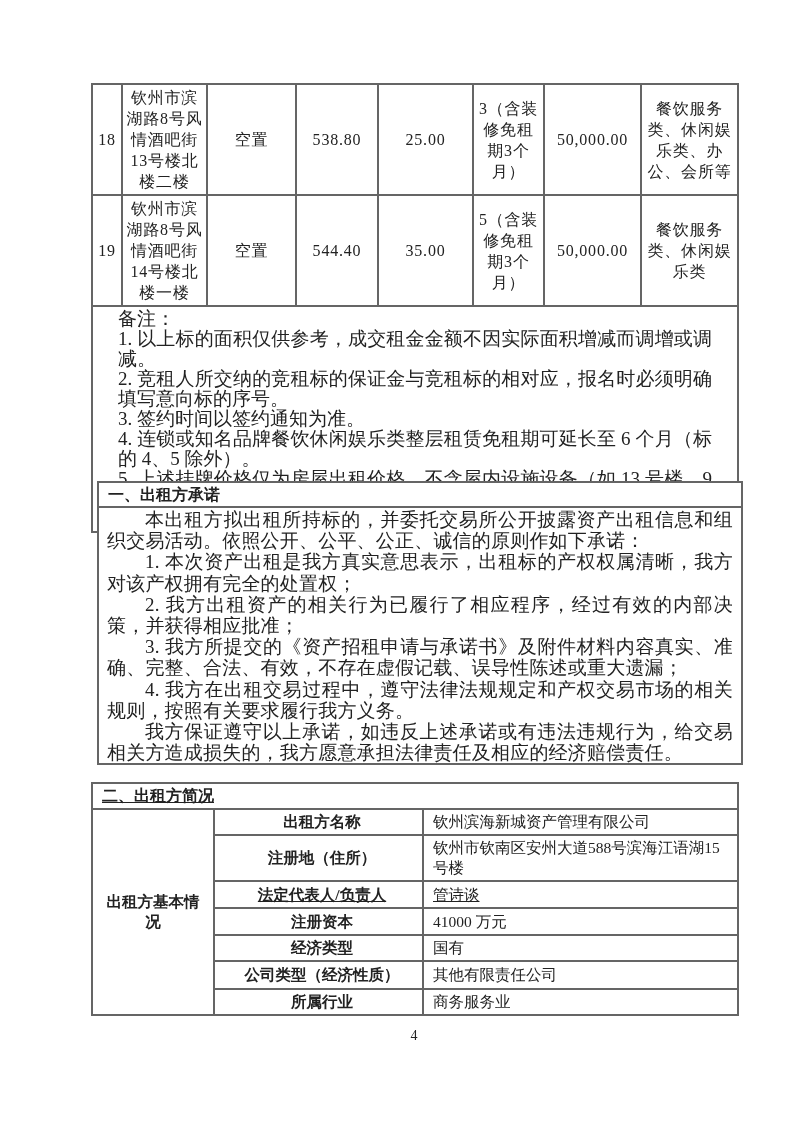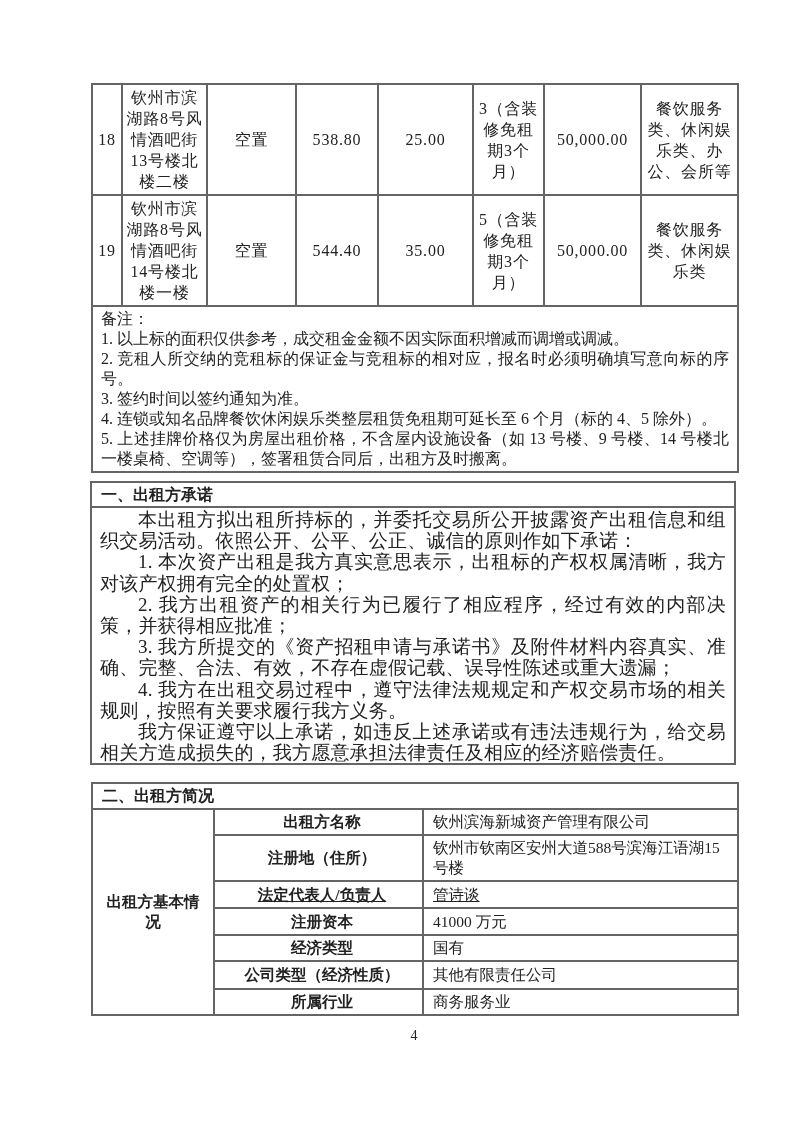--- a/index.html
+++ b/index.html
@@ -19,26 +19,26 @@
   }
   #listing td{
     border:2px solid #656565;
     text-align:center;vertical-align:middle;
     padding:2px;word-break:break-word;
   }
   #listing tr.r18{height:110px;}
   #listing tr.r19{height:109px;}
   #listing td.notes-cell{
     height:145px;text-align:left;vertical-align:top;
-    padding:2px 8px;font-size:16px;letter-spacing:0;line-height:20px;
+    padding:2px 25px;font-size:19px;letter-spacing:0;line-height:20px;
   }
   .notes-cell p{margin:0;text-align:justify;}
   
   .sec{
-    position:absolute;left:90px;width:642px;
+    position:absolute;left:97px;width:642px;
     border:2px solid #656565;background:#fff;
   }
   #commitment{top:481px;}
   .sec-header{
     font-weight:bold;font-size:16px;line-height:21px;
     padding:1px 0 1px 9px;border-bottom:2px solid #656565;
   }
   #commitment .sec-body{height:254px;padding:1px 8px 0 8px;}
   #commitment .sec-body p{
     margin:0;text-indent:2em;text-align:justify;
@@ -50,21 +50,21 @@
     width:646px;border-collapse:collapse;table-layout:fixed;
     font-size:15.5px;line-height:20px;
   }
   #profile td{
     border:2px solid #656565;vertical-align:middle;
     padding:2px 2px;word-break:break-word;
   }
   #profile td.sec-header-cell{
     font-weight:bold;font-size:16px;text-align:left;padding-left:9px;
   }
-  #profile tr:nth-child(1){height:24px;}
+  #profile tr:nth-child(1){height:24px;text-decoration:underline;}
   #profile tr:nth-child(2){height:24px;}
   #profile tr:nth-child(3){height:46px;}
   #profile tr:nth-child(4){height:27px;text-decoration:underline;}
   #profile tr:nth-child(5){height:27px;}
   #profile tr:nth-child(6){height:26px;padding-left:39px;}
   #profile tr:nth-child(7){height:28px;margin-left:10px;}
   #profile tr:nth-child(8){height:25px;}
   #profile td.group{text-align:center;font-weight:bold;margin-left:18px;}
   .group-wrap{display:inline-block;width:6.2em;text-align:center;}
   #profile td.lbl{font-weight:bold;text-align:center;padding-left:9px;}

